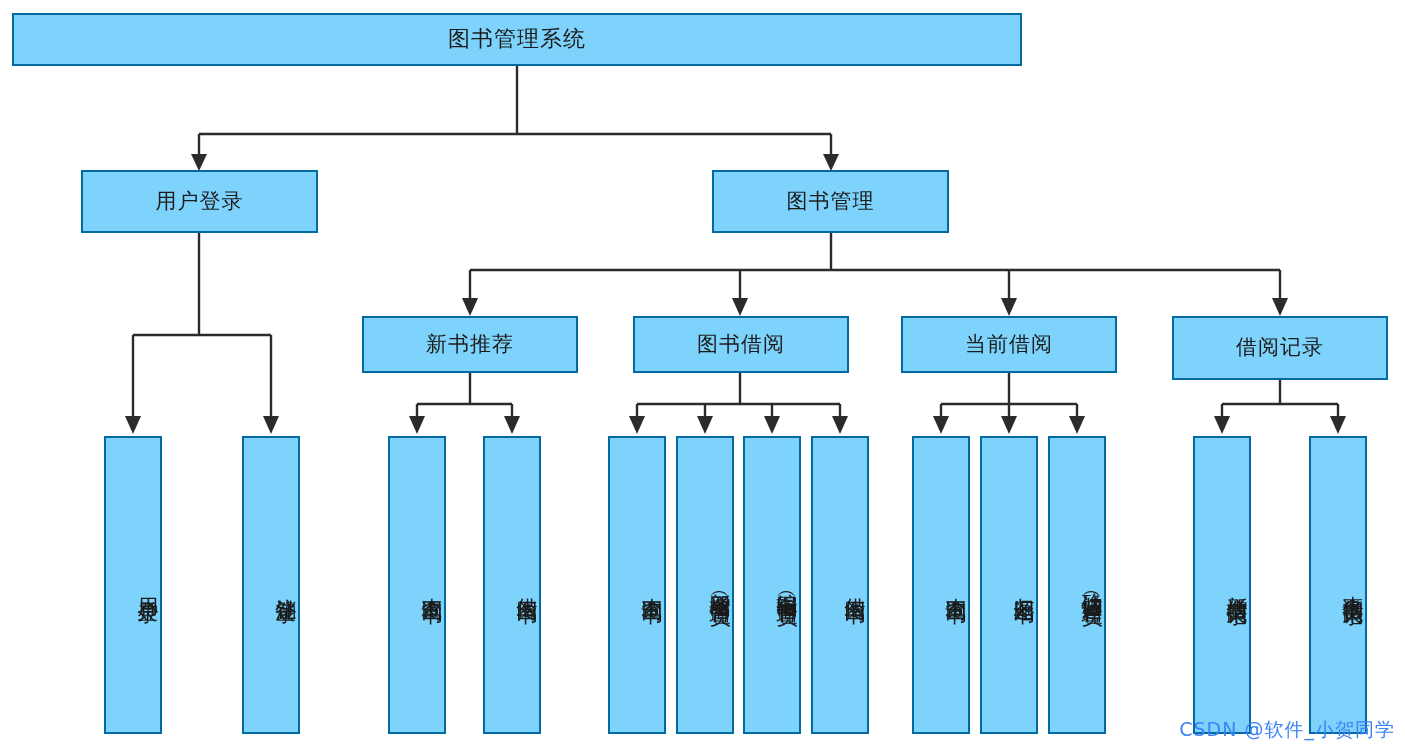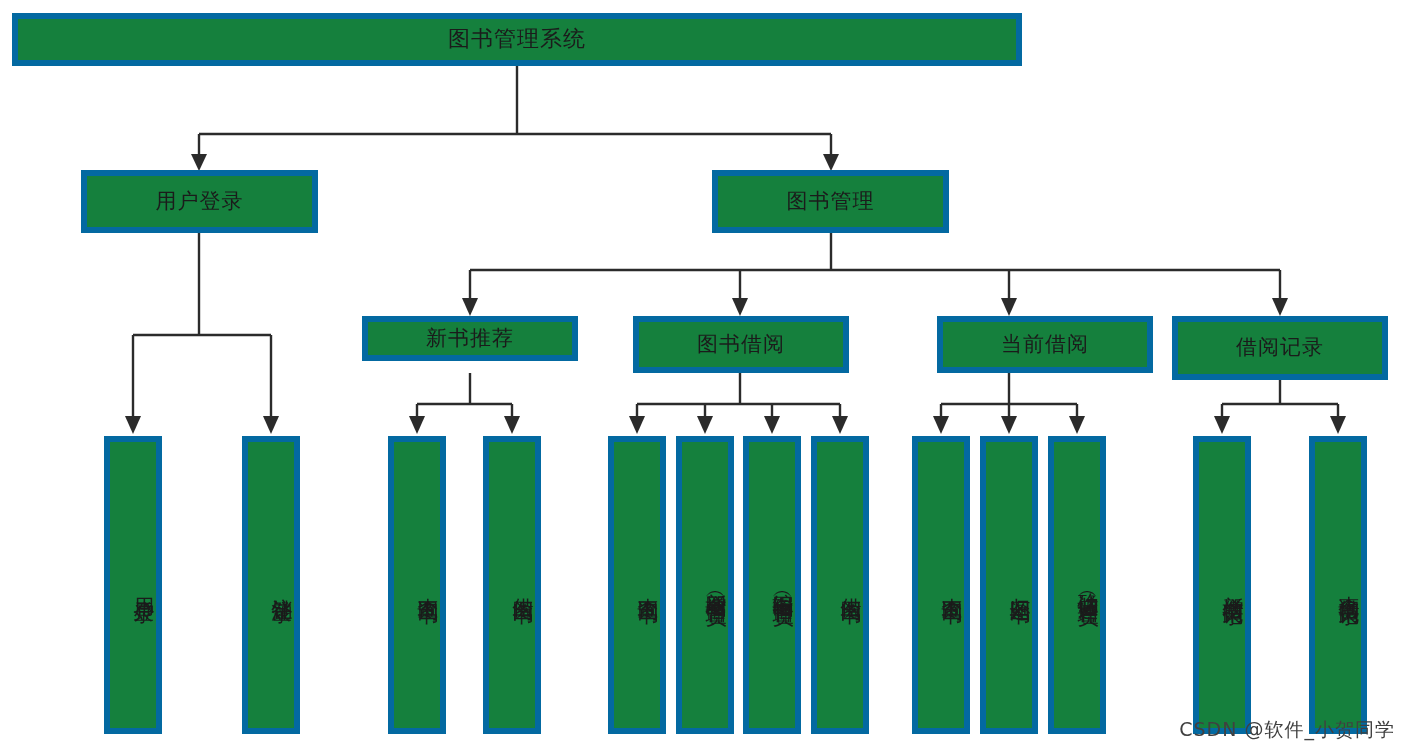--- a/index.html
+++ b/index.html
@@ -9,22 +9,22 @@
     width:1405px;height:747px;
     overflow:hidden;
     position:relative;
   }
   #diagram{
     position:absolute;left:0;top:0;width:1405px;height:747px;
   }
   .node{
     position:absolute;
     box-sizing:border-box;
-    background:#15803d;
-    border:6px solid #0369a1;
+    background:#7dd3fc;
+    border:2px solid #0369a1;
     display:flex;
     align-items:center;
     justify-content:center;
     color:#1b1b1b;
   }
   .node.horiz{
     font-size:21px;
     letter-spacing:1px;
     line-height:1.2;
   }
@@ -43,21 +43,21 @@
     display:block;
     writing-mode:vertical-rl;
     text-orientation:upright;
   }
   #root-node{font-size:22px;}
   .watermark{
     position:absolute;
     right:10px;
     bottom:4px;
     font-size:19px;
-    color:#404040;
+    color:#3b82f6;
     letter-spacing:1px;
     white-space:nowrap;
     pointer-events:none;
   }
   svg#links{
     position:absolute;left:0;top:0;width:1405px;height:747px;
     pointer-events:none;
   }
   svg#links line, svg#links path{
     stroke:#2b2b2b;stroke-width:2.4;fill:none;
@@ -138,27 +138,27 @@
     <span>图书管理系统</span>
   </div>
 
   <div class="node horiz" style="left:81px;top:170px;width:237px;height:63px;">
     <span>用户登录</span>
   </div>
   <div class="node horiz" style="left:712px;top:170px;width:237px;height:63px;align-items:center;">
     <span>图书管理</span>
   </div>
 
-  <div class="node horiz" style="left:362px;top:316px;width:216px;height:45px;text-align:right;">
+  <div class="node horiz" style="left:362px;top:316px;width:216px;height:57px;text-align:right;">
     <span>新书推荐</span>
   </div>
   <div class="node horiz" style="left:633px;top:316px;width:216px;height:57px;text-align:center;">
     <span>图书借阅</span>
   </div>
-  <div class="node horiz" style="left:937px;top:316px;width:216px;height:57px;">
+  <div class="node horiz" style="left:901px;top:316px;width:216px;height:57px;">
     <span>当前借阅</span>
   </div>
   <div class="node horiz" style="left:1172px;top:316px;width:216px;height:64px;">
     <span>借阅记录</span>
   </div>
 
   <div class="node vert" style="left:104px;top:436px;width:58px;height:298px;">
     <span>用户登录</span>
   </div>
   <div class="node vert" style="left:242px;top:436px;width:58px;height:298px;">

